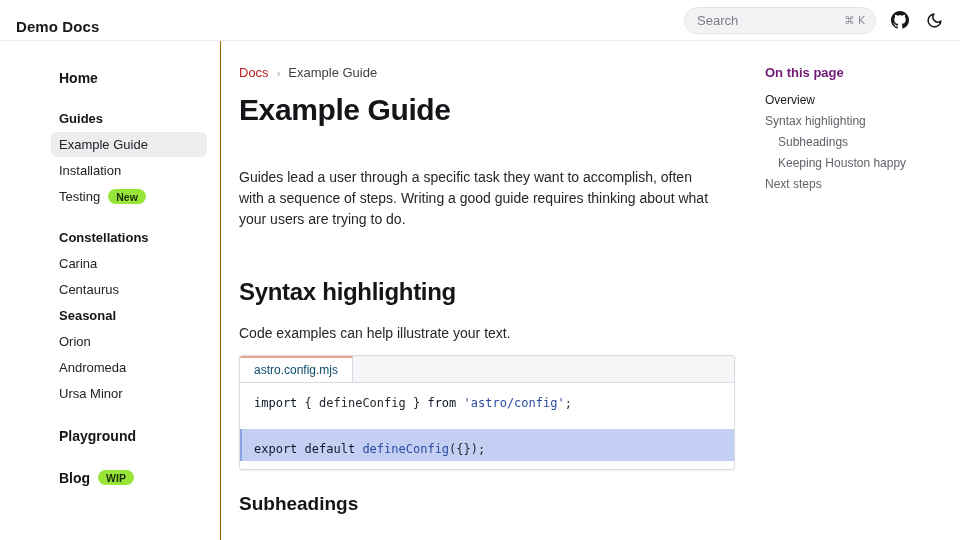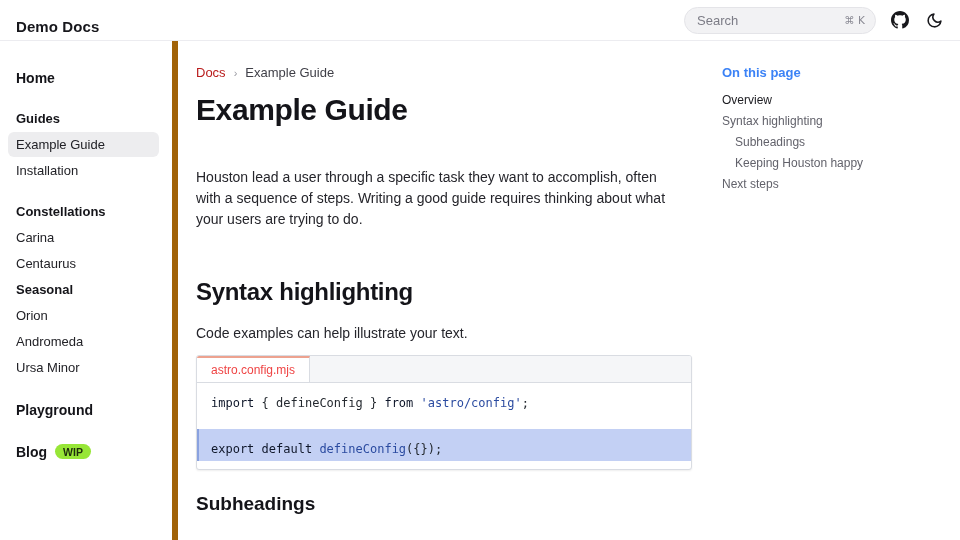--- a/index.html
+++ b/index.html
@@ -15,22 +15,22 @@
     border-radius:14px; display:flex; align-items:center; padding:0 10px 0 12px; cursor:pointer; }
   .search-pill input { border:none; outline:none; background:transparent; flex:1; width:100%;
     font-size:13px; color:#6e6e78; font-family:"Liberation Sans", sans-serif; }
   .search-pill input::placeholder { color:#7c7c86; }
   .kbd { font-size:10.5px; color:#8a8a94; font-family:"DejaVu Sans", sans-serif; white-space:nowrap; }
   .icon-btn { width:20px; height:20px; display:flex; align-items:center; justify-content:center; cursor:pointer; }
   .icon-btn svg { display:block; }
 
   
   .page { display:flex; height:499px; }
-  .sidebar { width:178px; flex:0 0 178px; border-right:6px solid #a16207;
-    padding:24px 15px 0 16px; }
+  .sidebar { width:178px; flex:0 0 178px; border-right:1px solid #a16207;
+    padding:24px 15px 0 16px;margin-left:43px; }
   .main { width:514px; flex:0 0 514px; padding:24px 18px 0 18px; }
   .toc { flex:1; padding:24px 0 0 30px; }
 
   
   .nav-item { display:flex; align-items:center; gap:8px; height:25px; font-size:13px;
     font-weight:500; color:#222227; padding:0 8px; margin:0 -2px 1px -8px; border-radius:6px; cursor:pointer; }
   .nav-item.top { font-size:14px; font-weight:700; color:#141419; }
   .nav-item.group { font-size:13px; font-weight:700; color:#141419; cursor:default; }
   .nav-item.active { background:#ededef; }
   .gap-lg { margin-top:16px; }
@@ -49,32 +49,32 @@
   .lead { font-size:15px; color:#73737d; margin-top:11px; }
   .intro { font-size:14px; line-height:21px; color:#25252b; margin-top:40px; max-width:472px; }
   .h2 { font-size:24px; font-weight:800; letter-spacing:-.3px; margin-top:48px; color:#141419; }
   .p { font-size:14px; color:#25252b; margin-top:19px; }
 
   
   .code-frame { margin-top:14px; width:496px; border:1px solid #d9dce2; border-radius:3px;
     background:#fff; box-shadow:0 1px 2px rgba(0,0,0,.07); overflow:hidden; }
   .tab-bar { height:27px; background:#f5f6f8; border-bottom:1px solid #d9dce2; display:flex; }
   .tab { background:#fff; border-top:2px solid #eda28f; border-right:1px solid #d9dce2;
-    padding:0 14px; display:flex; align-items:center; font-size:12px; color:#ef4444; cursor:pointer; }
+    padding:0 14px; display:flex; align-items:center; font-size:12px; color:#0c4a6e; cursor:pointer; }
   .code-body { padding:10px 0 8px; font-family:"DejaVu Sans Mono", monospace; font-size:12px; }
   .code-line { white-space:pre; line-height:21px; padding:0 14px; color:#24292f; }
   .code-line.hl { background:#c3d0f4; box-shadow:inset 2px 0 0 #8aa2e0; margin-top:15px; padding-top:10px; padding-bottom:1px; }
   .tok-kw { color:#0f172a; }
   .tok-str { color:#2b4ba0; }
   .tok-fn { color:#2b4ba0; }
 
   .h3 { font-size:19px; font-weight:700; margin-top:23px; color:#141419; }
 
   
-  .toc-title { font-size:13px; font-weight:700; color:#3b82f6; margin-bottom:9px; }
+  .toc-title { font-size:13px; font-weight:700; color:#701a75; margin-bottom:9px; }
   .toc-item { font-size:12px; color:#62626b; height:21px; display:flex; align-items:center; cursor:pointer; }
   .toc-item.lvl2 { padding-left:13px; }
   .toc-item.current { color:#1b1b20; }
 </style>
 </head>
 <body>
 
 <header class="header">
   <div class="brand">Demo Docs</div>
   <div class="header-right">
@@ -107,20 +107,24 @@
       </div>
     <div class="nav-item group gap-lg">
         <span>Guides</span>
       </div>
     <div class="nav-item active">
         <span>Example Guide</span>
       </div>
     <div class="nav-item">
         <span>Installation</span>
       </div>
+    <div class="nav-item">
+        <span>Testing</span>
+        <span class="badge">New</span>
+      </div>
     <div class="nav-item group gap-lg">
         <span>Constellations</span>
       </div>
     <div class="nav-item">
         <span>Carina</span>
       </div>
     <div class="nav-item">
         <span>Centaurus</span>
       </div>
     <div class="nav-item group">
@@ -145,21 +149,21 @@
   </nav>
 
   <main class="main">
     <div class="breadcrumb">
       <span class="crumb-root">Docs</span>
       <span class="crumb-sep">›</span>
       <span class="crumb-cur">Example Guide</span>
     </div>
 
     <h1 class="title">Example Guide</h1>
-    <p class="intro">Houston lead a user through a specific task they want to accomplish, often with a sequence of steps. Writing a good guide requires thinking about what your users are trying to do.</p>
+    <p class="intro">Guides lead a user through a specific task they want to accomplish, often with a sequence of steps. Writing a good guide requires thinking about what your users are trying to do.</p>
 
     <h2 class="h2">Syntax highlighting</h2>
     <p class="p">Code examples can help illustrate your text.</p>
 
     <div class="code-frame">
       <div class="tab-bar">
         <div class="tab">astro.config.mjs</div>
       </div>
       <div class="code-body">
         <div class="code-line"><span class="tok-kw">import</span><span> { defineConfig } </span><span class="tok-kw">from</span><span> </span><span class="tok-str">'astro/config'</span><span>;</span></div>

